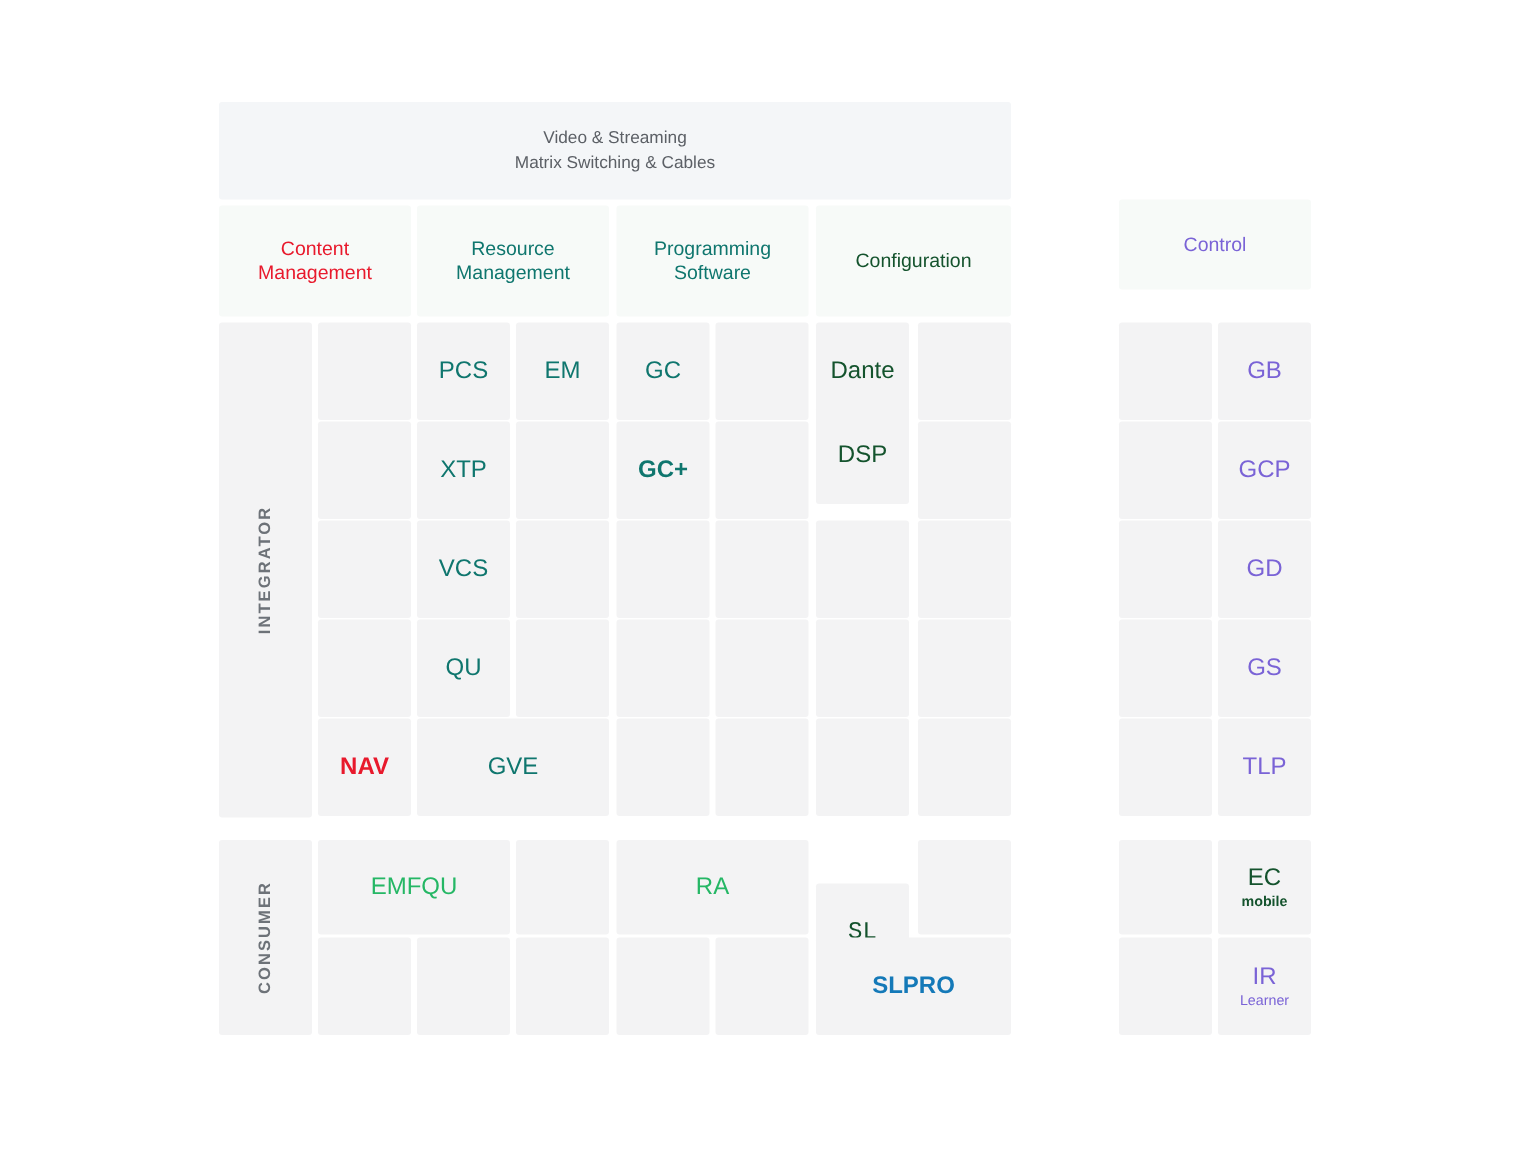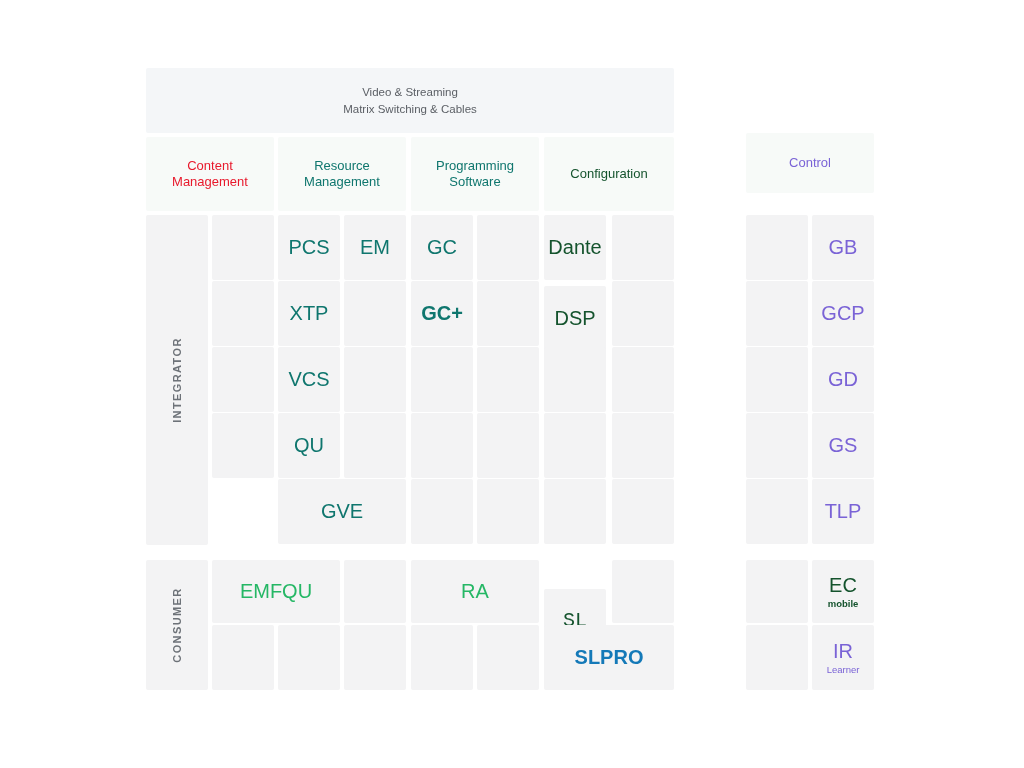--- a/index.html
+++ b/index.html
@@ -26,21 +26,21 @@
         font-size:11px;font-weight:bold;letter-spacing:1.4px;color:#6d7278;}
 
   .t-red{color:#e8192c;}
   .t-red-b{color:#e8192c;font-weight:bold;}
   .t-green{color:#0f766e;}
   .t-green-l{color:#25b765;}
   .t-blue{color:#14532d;}
   .t-blue-d{color:#1479b8;font-weight:bold;}
   .t-purple{color:#7a63d6;}
 
-  .f16{font-size:20px;}
+  .f16{font-size:16px;}
   .f13{font-size:13px;}
   .sub{font-size:9.5px;font-weight:bold;margin-top:1px;}
   .sub-l{font-size:9.5px;margin-top:1px;}
 </style>
 </head>
 <body>
 
 <div id="stage">
 
   <div class="banner" style="left:146px;top:68px;width:528px;height:65px;">
@@ -101,21 +101,21 @@
 
   <div class="cell" style="left:212px;top:281px;width:62px;height:65px;"></div>
   <div class="cell f16 t-green" style="left:278px;top:281px;width:62px;height:65px;">
     <span>XTP</span>
     </div>
   <div class="cell" style="left:344px;top:281px;width:62px;height:65px;"></div>
   <div class="cell f16 t-green" style="left:411px;top:281px;width:62px;height:65px;font-weight:bold;">
     <span>GC+</span>
     </div>
   <div class="cell" style="left:477px;top:281px;width:62px;height:65px;"></div>
-  <div class="cell f16 t-blue" style="left:544px;top:286px;width:62px;height:65px;">
+  <div class="cell f16 t-blue" style="left:544px;top:271px;width:62px;height:65px;">
     <span>DSP</span>
     </div>
   <div class="cell" style="left:612px;top:281px;width:62px;height:65px;"></div>
 
   <div class="cell" style="left:212px;top:347px;width:62px;height:65px;"></div>
   <div class="cell f16 t-green" style="left:278px;top:347px;width:62px;height:65px;">
     <span>VCS</span>
     </div>
   <div class="cell" style="left:344px;top:347px;width:62px;height:65px;"></div>
   <div class="cell" style="left:411px;top:347px;width:62px;height:65px;"></div>
@@ -126,20 +126,23 @@
   <div class="cell" style="left:212px;top:413px;width:62px;height:65px;"></div>
   <div class="cell f16 t-green" style="left:278px;top:413px;width:62px;height:65px;">
     <span>QU</span>
     </div>
   <div class="cell" style="left:344px;top:413px;width:62px;height:65px;"></div>
   <div class="cell" style="left:411px;top:413px;width:62px;height:65px;"></div>
   <div class="cell" style="left:477px;top:413px;width:62px;height:65px;"></div>
   <div class="cell" style="left:544px;top:413px;width:62px;height:65px;"></div>
   <div class="cell" style="left:612px;top:413px;width:62px;height:65px;"></div>
 
+  <div class="cell f16 t-red-b" style="left:212px;top:479px;width:62px;height:65px;">
+    <span>NAV</span>
+    </div>
   <div class="cell f16 t-green" style="left:278px;top:479px;width:128px;height:65px;">
     <span>GVE</span>
     </div>
   <div class="cell" style="left:411px;top:479px;width:62px;height:65px;"></div>
   <div class="cell" style="left:477px;top:479px;width:62px;height:65px;"></div>
   <div class="cell" style="left:544px;top:479px;width:62px;height:65px;"></div>
   <div class="cell" style="left:612px;top:479px;width:62px;height:65px;"></div>
 
   <div class="railwrap" style="left:146px;top:560px;width:62px;height:130px;">
     <div class="rail">CONSUMER</div>

